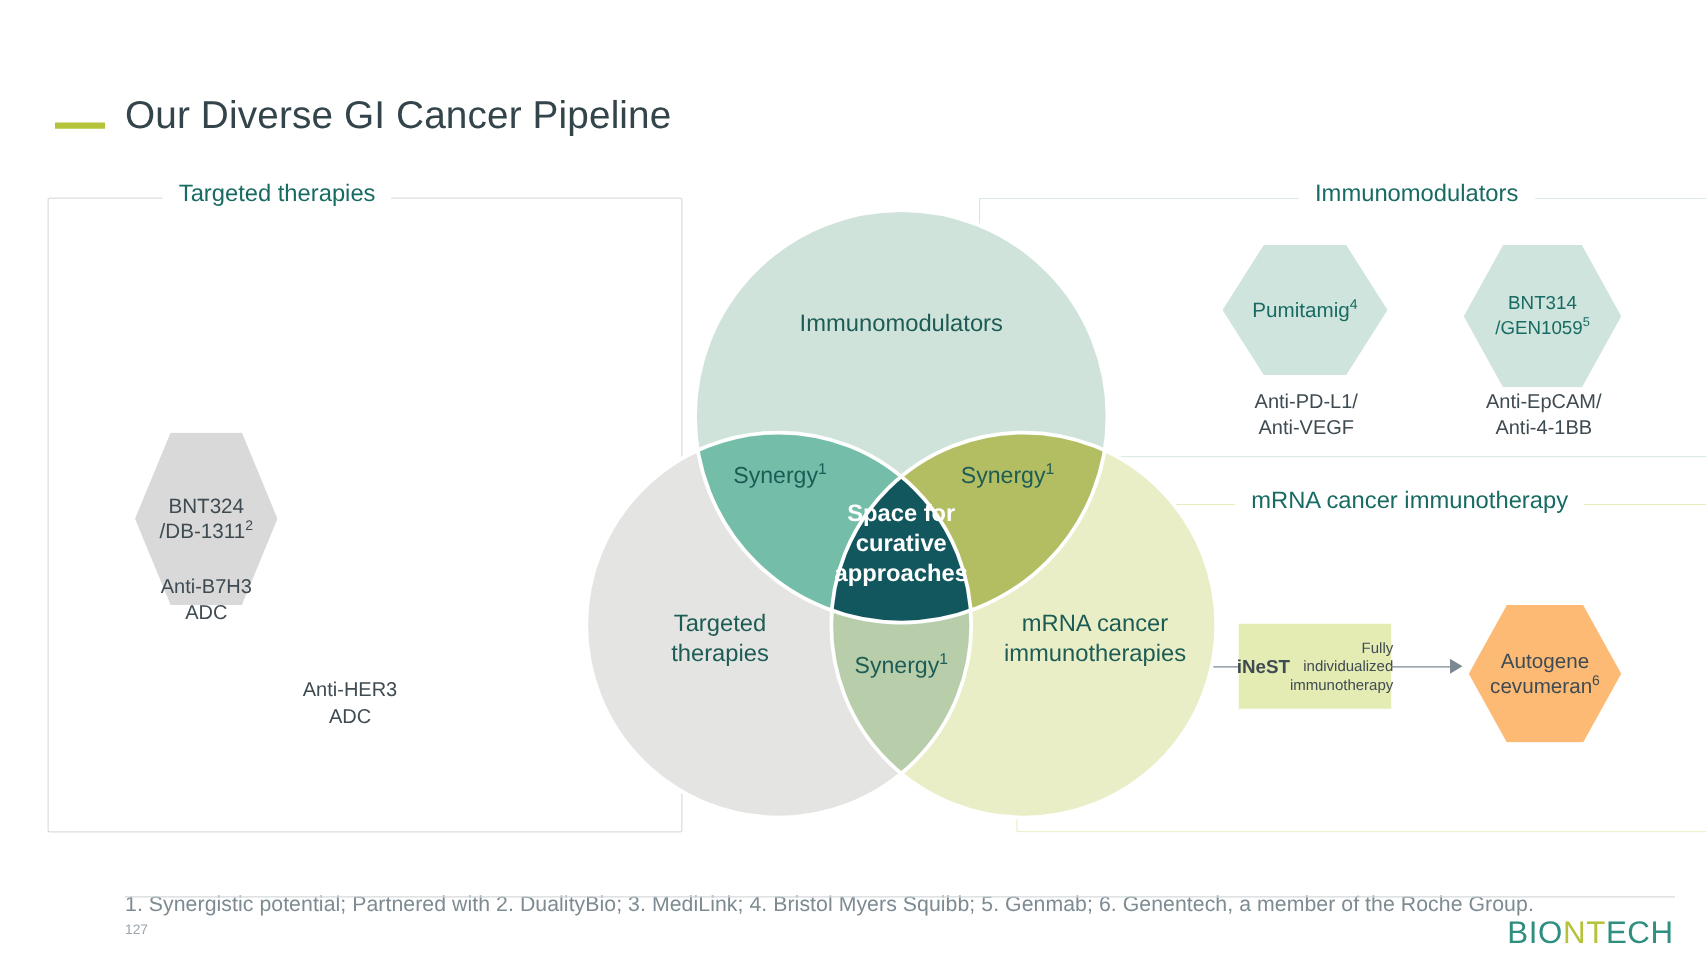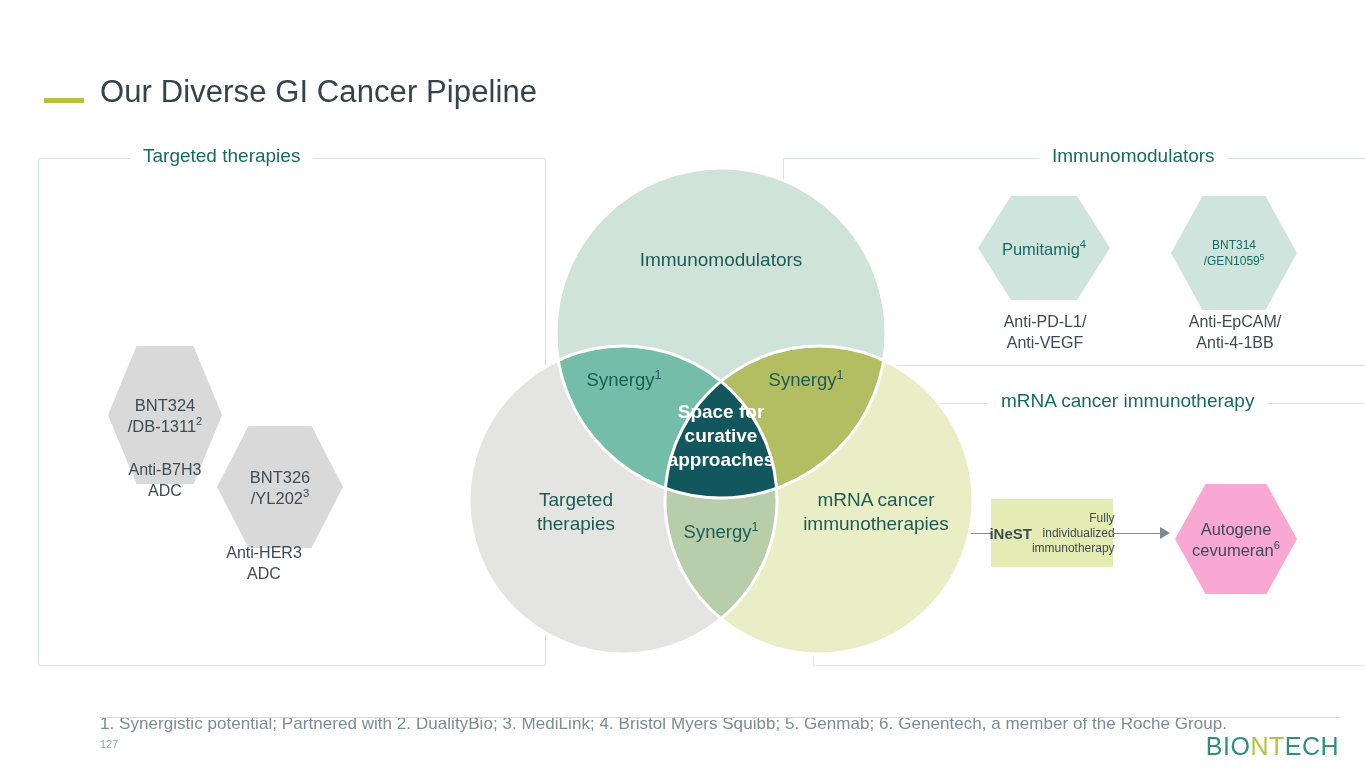--- a/index.html
+++ b/index.html
@@ -55,37 +55,37 @@
   
   .hex {
     position: absolute;
     -webkit-clip-path: polygon(25% 0%, 75% 0%, 100% 50%, 75% 100%, 25% 100%, 0% 50%);
     clip-path: polygon(25% 0%, 75% 0%, 100% 50%, 75% 100%, 25% 100%, 0% 50%);
     display: flex; align-items: center; justify-content: center;
     text-align: center; line-height: 1.22;
   }
   .hex-gray  { background: #d8d9d8; color: #3f4b52; }
   .hex-mint  { background: #cfe4dc; color: #186b63; }
-  .hex-lime  { background: #f9a8d4; color: #3f4b52; }
+  .hex-lime  { background: #fdba74; color: #3f4b52; }
   .hex-label {
     position: absolute; text-align: center; color: #3f4b52;
     font-size: 16px; line-height: 1.3; white-space: pre-line;
   }
   .sup { font-size: .68em; vertical-align: super; }
 
   
   #hex-bnt324 { left: 72px; top: 346px; width: 114px; height: 138px; font-size: 16.5px; }
   #lbl-bnt324 { left: 52px; top: 460px; width: 154px; }
   #hex-bnt326 { left: 181px; top: 426px; width: 126px; height: 122px; font-size: 16.5px; }
-  #lbl-bnt326 { left: 148px; top: 543px; width: 160px; }
+  #lbl-bnt326 { left: 164px; top: 543px; width: 160px; }
 
   
   #hex-pumitamig { left: 942px; top: 196px; width: 132px; height: 104px; font-size: 16.5px; justify-content: center; }
   #lbl-pumitamig { left: 938px; top: 312px; width: 142px; }
-  #hex-bnt314 { left: 1135px; top: 196px; width: 126px; height: 114px; font-size: 12px; }
+  #hex-bnt314 { left: 1135px; top: 196px; width: 126px; height: 114px; font-size: 15px; }
   #lbl-bnt314 { left: 1130px; top: 312px; width: 138px; }
   #hex-autogene { left: 1139px; top: 484px; width: 122px; height: 110px; font-size: 16.5px; }
 
   
   #inest-box {
     position: absolute; left: 955px; top: 499px; width: 122px; height: 68px;
     background: #e4ecb4; display: flex; flex-direction: row;
     align-items: center; justify-content: center; color: #3f4b52;
   }
   #inest-box .t1 { font-size: 15px; font-weight: bold; }
@@ -161,23 +161,20 @@
     <div class="box"></div>
     <div class="frame-label">mRNA cancer immunotherapy</div>
   </div>
 
   <div class="hex hex-gray" id="hex-bnt324">
     <span><span>BNT324</span><br><span>/DB-1311</span><span class="sup">2</span></span>
   </div>
   <div class="hex-label" id="lbl-bnt324">Anti-B7H3
 ADC</div>
 
-  <div class="hex hex-gray" id="hex-bnt326">
-    <span><span>BNT326</span><br><span>/YL202</span><span class="sup">3</span></span>
-  </div>
   <div class="hex-label" id="lbl-bnt326">Anti-HER3
 ADC</div>
 
   <div class="hex hex-mint" id="hex-pumitamig">
     <span><span>Pumitamig</span><span class="sup">4</span></span>
   </div>
   <div class="hex-label" id="lbl-pumitamig">Anti-PD-L1/
 Anti-VEGF</div>
 
   <div class="hex hex-mint" id="hex-bnt314">

